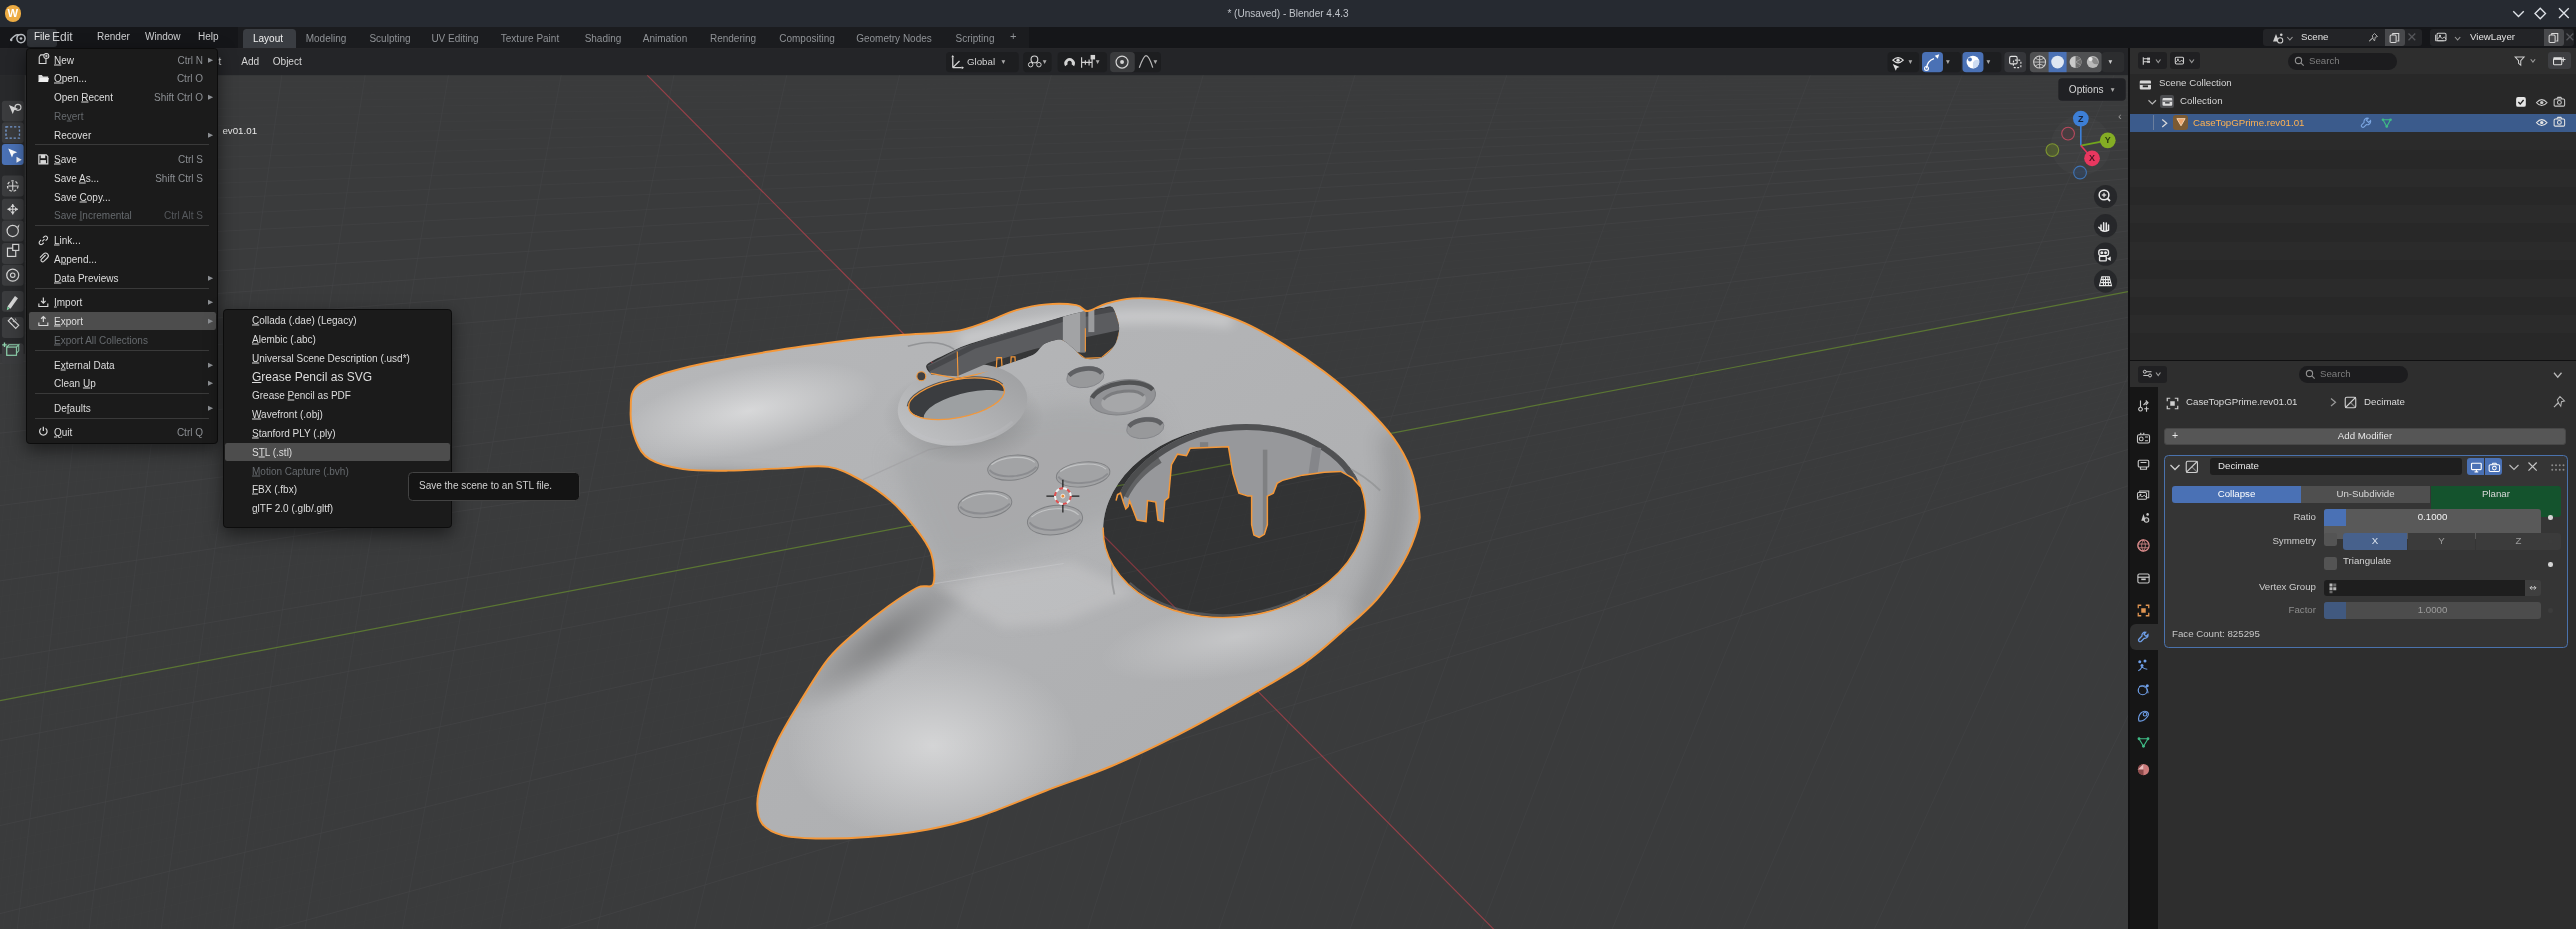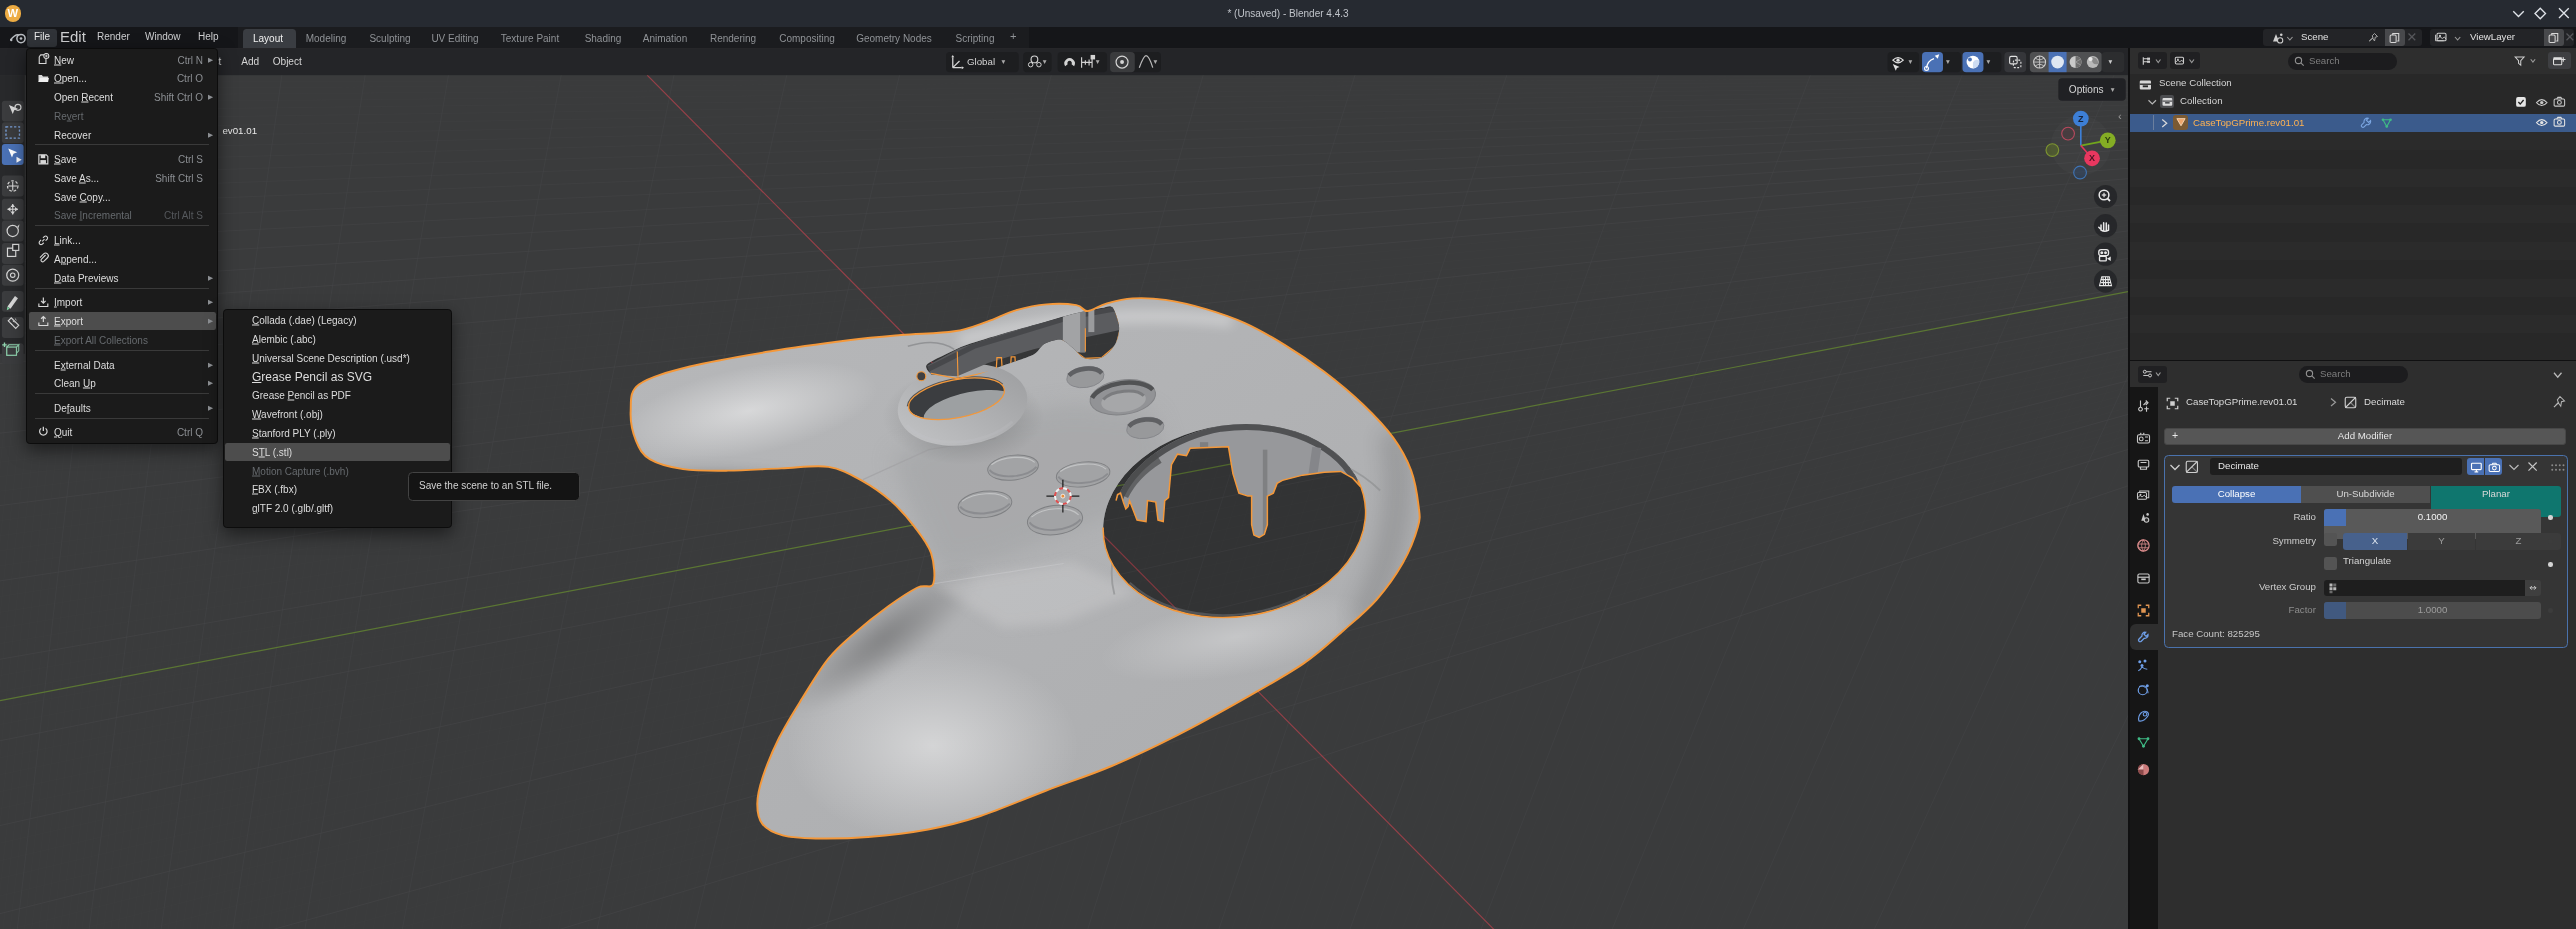--- a/index.html
+++ b/index.html
@@ -16,21 +16,21 @@
 </div>
 <div class="abs" style="left:0;top:27px;width:2576px;height:21px;background:#151619">
 <svg class="abs" style="left:9px;top:3.7px" width="19.5" height="13.5" viewBox="0 0 26 18">
       <circle cx="16" cy="10" r="5.5" fill="none" stroke="#b9bdc2" stroke-width="2"></circle>
       <circle cx="16" cy="10" r="1.8" fill="#b9bdc2"></circle>
       <path d="M 2,12 Q 8,4 13,5" stroke="#b9bdc2" stroke-width="2" fill="none"></path>
       <circle cx="3" cy="12" r="1.6" fill="#b9bdc2"></circle>
     </svg>
 <div class="abs" style="left:27px;top:1.5px;width:30px;height:18px;background:#303338;border-radius:3px"></div>
 <div class="abs" style="left:34px;top:0;height:21px;line-height:20px;font-size:10px;color:#e8e8e8">File</div>
-<div class="abs" style="left:60px;top:0;height:21px;line-height:20px;font-size:15px;color:#cdced0">Edit</div>
+<div class="abs" style="left:52px;top:0;height:21px;line-height:20px;font-size:12px;color:#cdced0">Edit</div>
 <div class="abs" style="left:97px;top:0;height:21px;line-height:20px;font-size:10px;color:#cdced0">Render</div>
 <div class="abs" style="left:145px;top:0;height:21px;line-height:20px;font-size:10px;color:#cdced0">Window</div>
 <div class="abs" style="left:198px;top:0;height:21px;line-height:20px;font-size:10px;color:#cdced0">Help</div>
 <div class="abs" style="left:238px;top:0;width:791px;height:21px;background:#1b1c1f"></div>
 <div class="abs" style="left:243px;top:1.5px;width:53px;height:19.5px;background:#3a3d42;border-radius:3.7px 3.7px 0 0"></div>
 <div class="abs" style="left:193px;top:1.5px;width:150px;height:19.5px;text-align:center;line-height:19px;font-size:10px;color:#f0f0f0">Layout</div>
 <div class="abs" style="left:251px;top:1.5px;width:150px;height:19.5px;text-align:center;line-height:19px;font-size:10px;color:#8f9296">Modeling</div>
 <div class="abs" style="left:315px;top:1.5px;width:150px;height:19.5px;text-align:center;line-height:19px;font-size:10px;color:#8f9296">Sculpting</div>
 <div class="abs" style="left:380px;top:1.5px;width:150px;height:19.5px;text-align:center;line-height:19px;font-size:10px;color:#8f9296">UV Editing</div>
 <div class="abs" style="left:455px;top:1.5px;width:150px;height:19.5px;text-align:center;line-height:19px;font-size:10px;color:#8f9296">Texture Paint</div>
@@ -885,21 +885,21 @@
       <circle cx="13" cy="3" r="1.3"></circle>
       <circle cx="18" cy="3" r="1.3"></circle>
       <circle cx="3" cy="9" r="1.3"></circle>
       <circle cx="8" cy="9" r="1.3"></circle>
       <circle cx="13" cy="9" r="1.3"></circle>
       <circle cx="18" cy="9" r="1.3"></circle>
     </g>
   </svg>
 <div class="abs" style="left:2172px;top:486px;width:129px;height:16.5px;background:#4a71b5;border-radius:3px 0 0 3px;text-align:center;line-height:15.7px;font-size:9.7px;color:#fff">Collapse</div>
 <div class="abs" style="left:2301px;top:486px;width:129px;height:16.5px;background:#4f4f4f;text-align:center;line-height:15.7px;font-size:9.7px;color:#d9d9d9">Un-Subdivide</div>
-<div class="abs" style="left:2431px;top:486px;width:130px;height:31px;background:#0f766e;border-radius:0 3px 3px 0;text-align:center;line-height:15.7px;font-size:9.7px;color:#d9d9d9">Planar</div>
+<div class="abs" style="left:2431px;top:486px;width:130px;height:31px;background:#14532d;border-radius:0 3px 3px 0;text-align:center;line-height:15.7px;font-size:9.7px;color:#d9d9d9">Planar</div>
 <div class="abs" style="left:2166px;top:509px;width:150px;height:16.5px;line-height:16.5px;font-size:9.7px;color:#cdcdcd;text-align:right">Ratio</div>
 <div class="abs" style="left:2324px;top:509px;width:217px;height:30px;background:#595959;border-radius:3px;overflow:hidden">
     <div style="position:absolute;left:0;top:0;width:22px;height:16.5px;background:#4a71b5"></div>
     <div style="position:absolute;left:0;top:0;width:217px;text-align:center;line-height:15.7px;font-size:9.7px;color:#f2f2f2">0.1000</div>
   </div>
 <div class="abs" style="left:2548px;top:515px;width:4.5px;height:4.5px;border-radius:50%;background:#d4d4d4"></div>
 <div class="abs" style="left:2166px;top:533px;width:150px;height:16.5px;line-height:16.5px;font-size:9.7px;color:#cdcdcd;text-align:right">Symmetry</div>
 <div class="abs" style="left:2324px;top:533px;width:12.7px;height:12.7px;background:#545454;border-radius:2.2px"></div>
 <div class="abs" style="left:2343px;top:533px;width:64px;height:16.5px;background:#47618c;border-radius:3px 0 0 3px;text-align:center;line-height:15.7px;font-size:9.7px;color:#dce4ee">X</div>
 <div class="abs" style="left:2408px;top:533px;width:67px;height:16.5px;background:#3b3b3b;text-align:center;line-height:15.7px;font-size:9.7px;color:#9d9d9d">Y</div>

